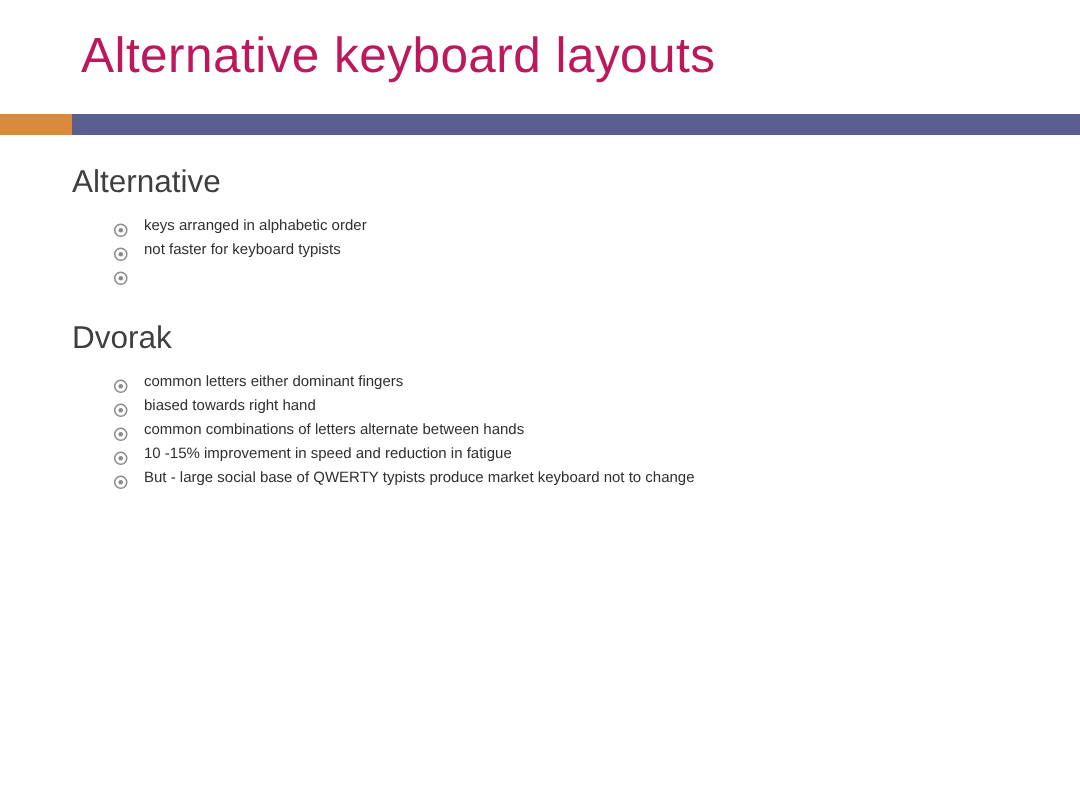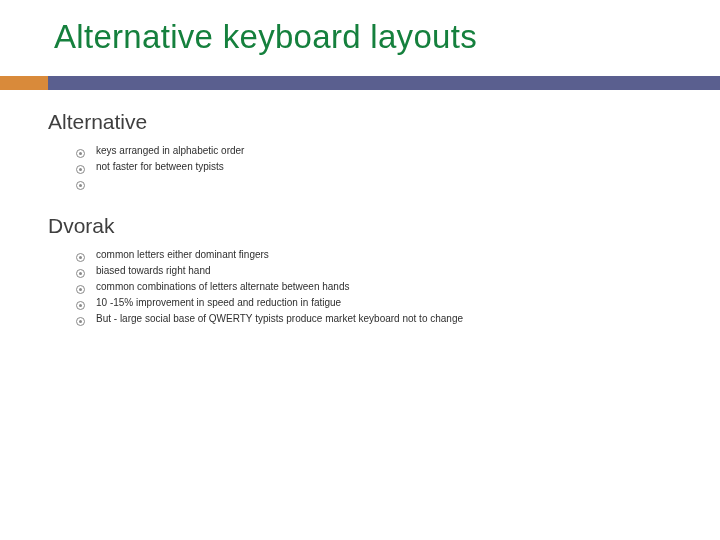--- a/index.html
+++ b/index.html
@@ -11,21 +11,21 @@
     color: #3a3a3a;
     overflow: hidden;
     position: relative;
   }
   .slide {
     padding: 18px 48px 0 48px;
   }
   .title {
     font-size: 33px;
     font-weight: 400;
-    color: #15803d;
+    color: #be185d;
     letter-spacing: 0.3px;
     padding-left: 6px;
   }
   .accent-bar {
     position: absolute;
     left: 0;
     top: 76px;
     width: 100%;
     height: 14px;
     background: #5a5f8f;
@@ -91,21 +91,21 @@
 
 <div class="accent-bar"></div>
 <div class="accent-tab"></div>
 
 <div class="slide content">
 
   <div class="section">
     <div class="section-heading">Alternative</div>
     <ul class="bullets">
       <li><span class="bullet-icon"></span><span>keys arranged in alphabetic order</span></li>
-      <li><span class="bullet-icon"></span><span>not faster for between typists</span></li>
+      <li><span class="bullet-icon"></span><span>not faster for keyboard typists</span></li>
       <li><span class="bullet-icon"></span></li>
     </ul>
   </div>
 
   <div class="section">
     <div class="section-heading">Dvorak</div>
     <ul class="bullets">
       <li><span class="bullet-icon"></span><span>common letters either dominant fingers</span></li>
       <li><span class="bullet-icon"></span><span>biased towards right hand</span></li>
       <li><span class="bullet-icon"></span><span>common combinations of letters alternate between hands</span></li>

